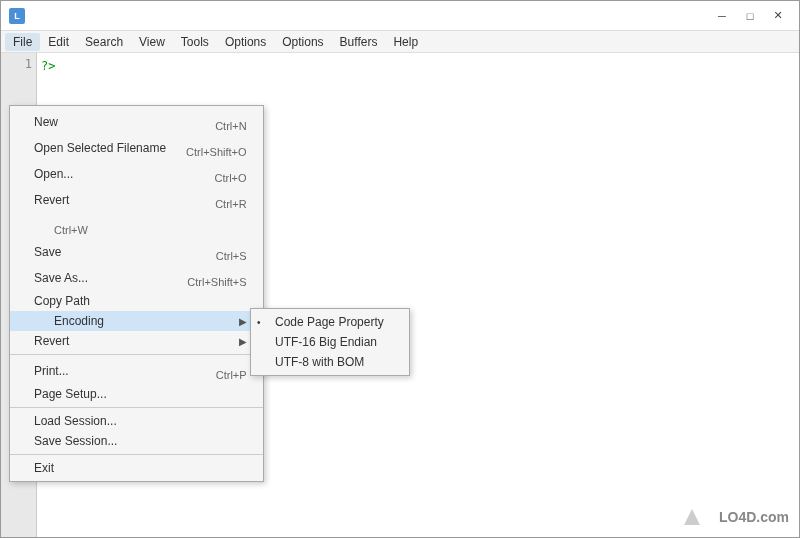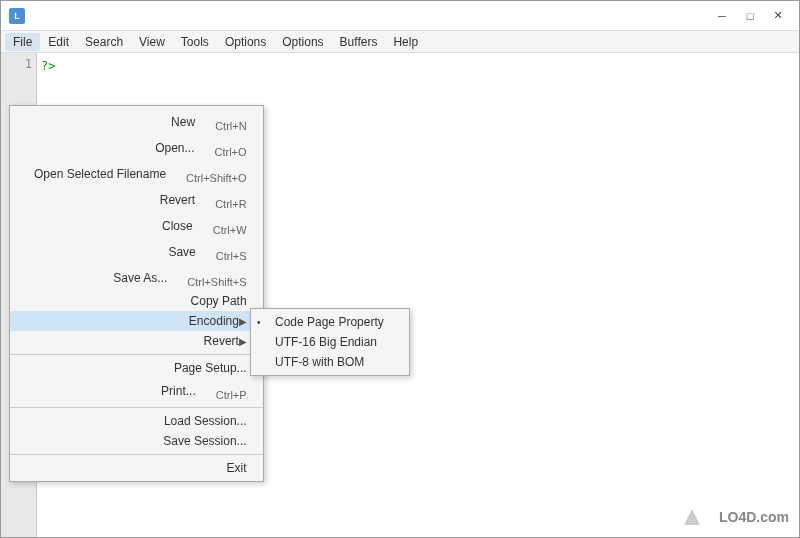--- a/index.html
+++ b/index.html
@@ -151,21 +151,20 @@
     .dropdown-menu {
       position: absolute;
       top: 52px;
       left: 8px;
       background: #f5f5f5;
       border: 1px solid #aaa;
       box-shadow: 2px 2px 6px rgba(0,0,0,0.2);
       min-width: 240px;
       z-index: 100;
       padding: 3px 0;
-      text-align: right;
     }
 
     .menu-row {
       display: flex;
       align-items: center;
       padding: 3px 16px 3px 24px;
       cursor: pointer;
       color: #333;
       font-size: 12px;
       min-height: 20px;
@@ -260,33 +259,32 @@
   <div class="editor-area">
     <div class="line-numbers">1</div>
     <div class="editor-content">?&gt;</div>
 
     <div class="dropdown-menu">
       <div class="menu-row">
         <span class="label">New</span>
         <span class="shortcut">Ctrl+N</span>
       </div>
       <div class="menu-row">
+        <span class="label">Open Selected Filename</span>
+        <span class="shortcut">Ctrl+Shift+O</span>
+      </div>
+      <div class="menu-row">
         <span class="label">Open...</span>
         <span class="shortcut">Ctrl+O</span>
       </div>
       <div class="menu-row">
-        <span class="label">Open Selected Filename</span>
-        <span class="shortcut">Ctrl+Shift+O</span>
-      </div>
-      <div class="menu-row">
         <span class="label">Revert</span>
         <span class="shortcut">Ctrl+R</span>
       </div>
       <div class="menu-row">
-        <span class="label">Close</span>
         <span class="shortcut">Ctrl+W</span>
       </div>
       <div class="menu-row">
         <span class="label">Save</span>
         <span class="shortcut">Ctrl+S</span>
       </div>
       <div class="menu-row">
         <span class="label">Save As...</span>
         <span class="shortcut">Ctrl+Shift+S</span>
       </div>
@@ -309,25 +307,25 @@
             <span>UTF-8 with BOM</span>
           </div>
         </div>
       </div>
       <div class="menu-row">
         <span class="label">Revert</span>
         <span class="arrow">▶</span>
       </div>
       <div class="menu-separator"></div>
       <div class="menu-row">
-        <span class="label">Page Setup...</span>
-      </div>
-      <div class="menu-row">
         <span class="label">Print...</span>
         <span class="shortcut">Ctrl+P</span>
+      </div>
+      <div class="menu-row">
+        <span class="label">Page Setup...</span>
       </div>
       <div class="menu-separator"></div>
       <div class="menu-row">
         <span class="label">Load Session...</span>
       </div>
       <div class="menu-row">
         <span class="label">Save Session...</span>
       </div>
       <div class="menu-separator"></div>
       <div class="menu-row">

